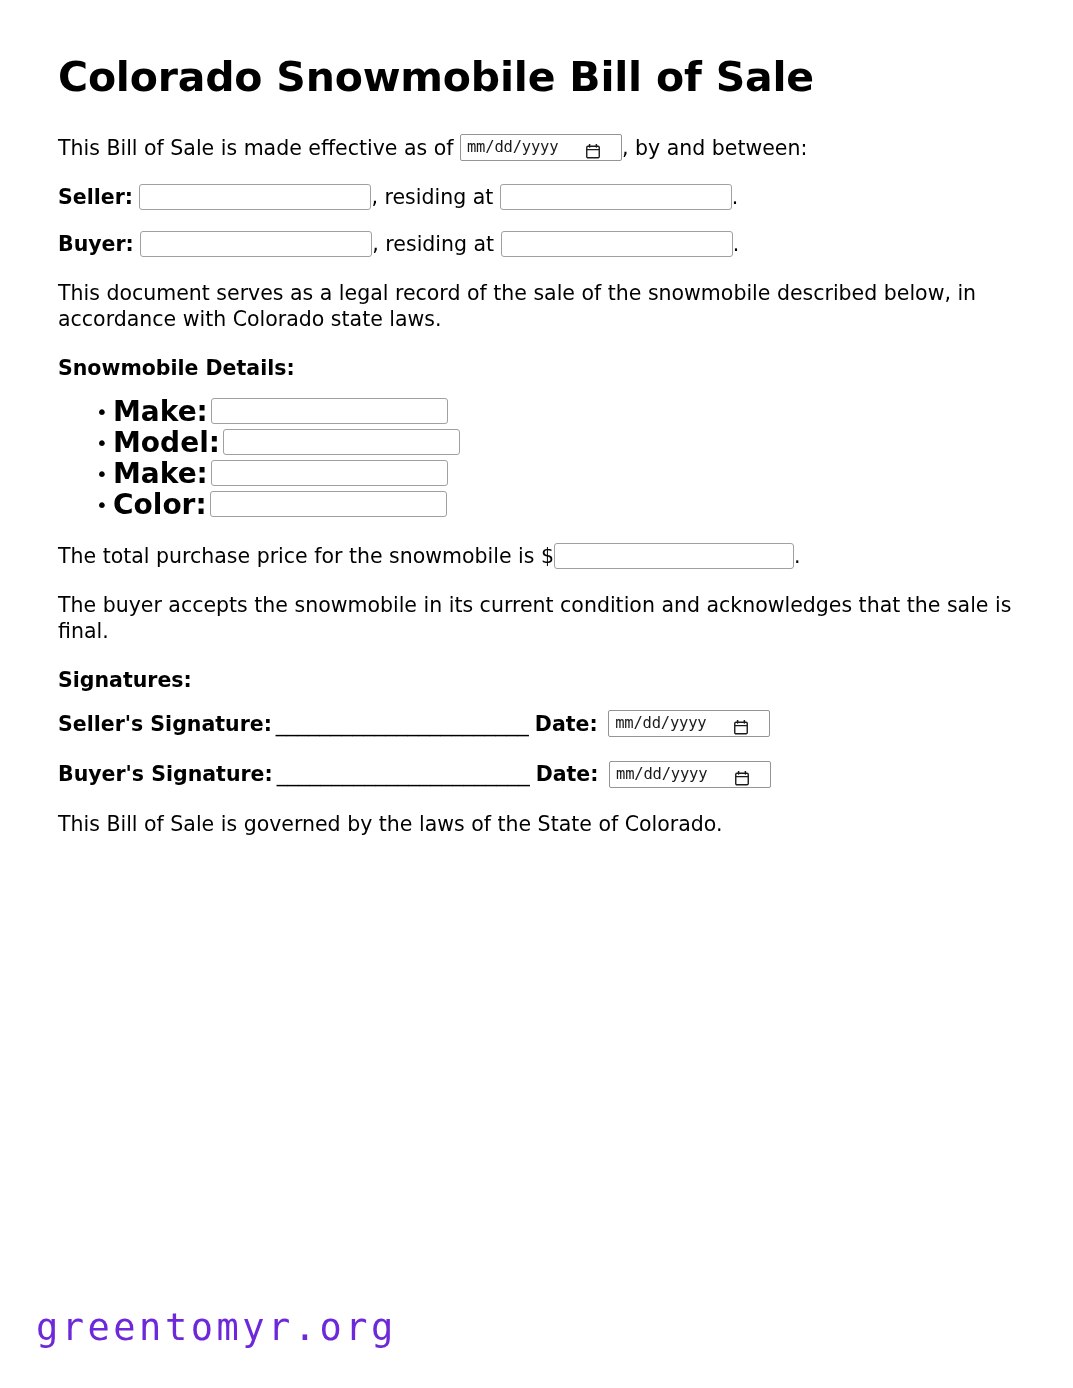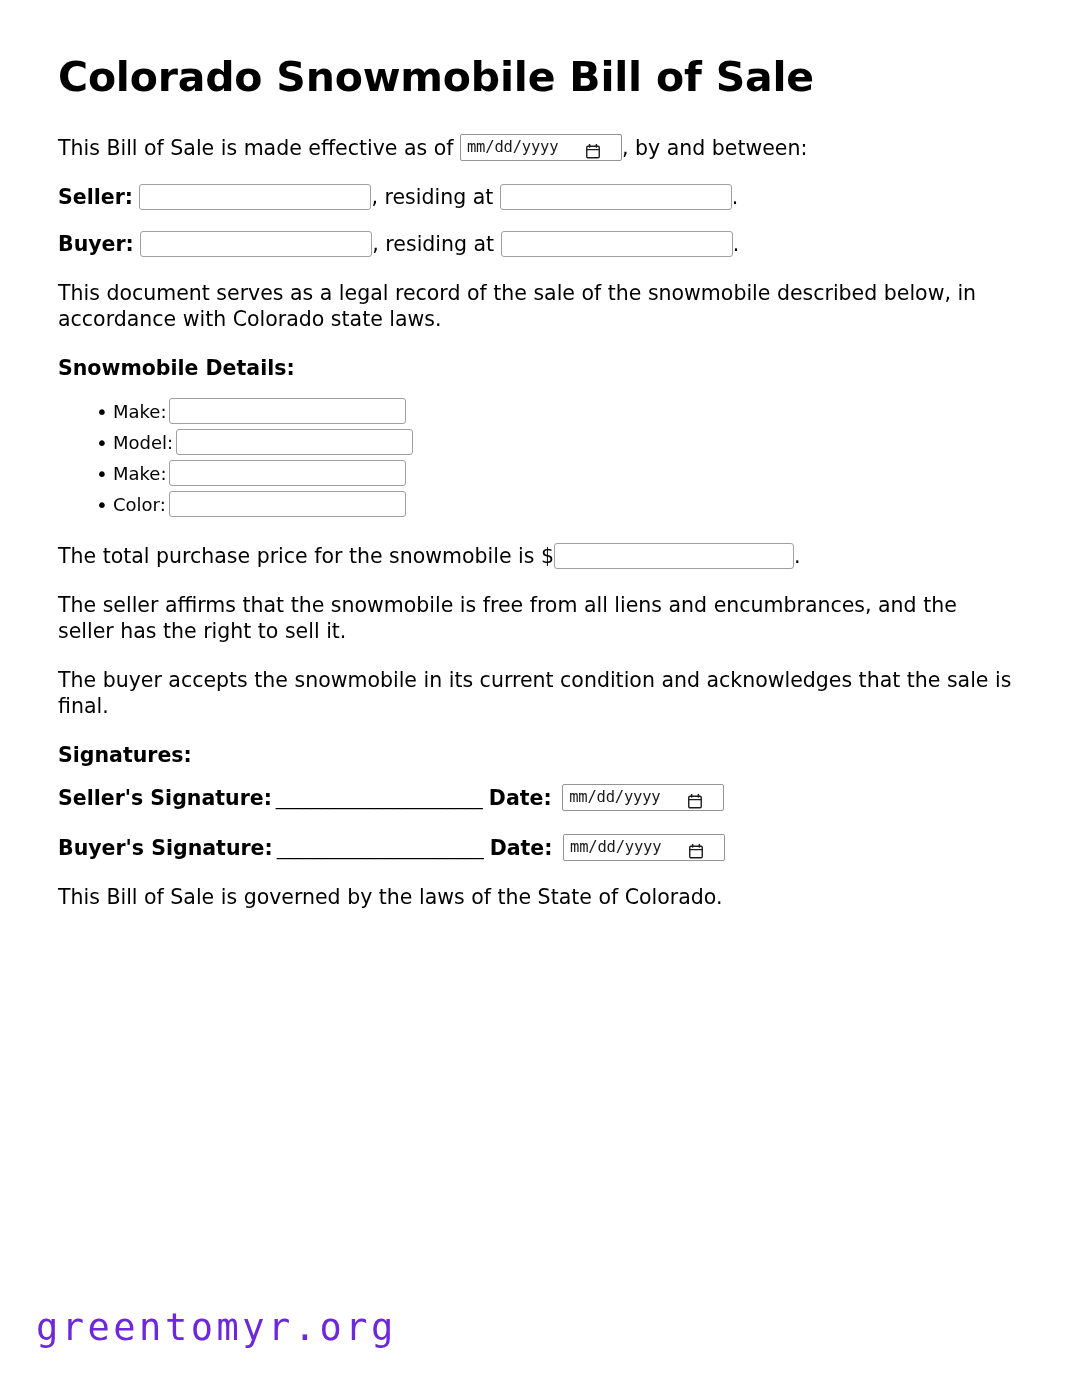--- a/index.html
+++ b/index.html
@@ -115,22 +115,22 @@
     display: block;
   }
   ul.details li .bullet {
     display: inline-block;
     width: 17px;
     font-size: 20px;
     line-height: 28px;
     vertical-align: middle;
   }
   ul.details li .dlabel {
-    font-weight: normal;
-    font-size: 18px;
+    font-weight: bold;
+    font-size: 28px;
     line-height: 28px;
     vertical-align: middle;
     display: inline-block;
     margin-right: 3px;
   }
 
   h3.section-head {
     font-size: 20.5px;
     font-weight: bold;
     margin: 7px 0 18px 0;
@@ -144,21 +144,21 @@
     line-height: 1.2;
     margin: 0 0 23px 0;
     white-space: nowrap;
   }
   .sigrow .sig-label {
     font-weight: bold;
   }
   .sigrow .sig-line {
     display: inline-block;
     letter-spacing: 0px;
-    font-size: 18px;
+    font-size: 22px;
     margin: 0 6px 0 4px;
     color: #000;
   }
   .sigrow .date-label {
     margin-right: 4px;
     font-weight: bold;
   }
 
   
   .watermark {
@@ -223,21 +223,20 @@
       </li>
       <li>
         <span class="bullet">•</span><span class="dlabel">Color:</span><span class="tinput detail"></span>
       </li>
     </ul>
 
     <p class="para">
       <span>The total purchase price for the snowmobile is $</span><span class="tinput price"></span><span>.</span>
     </p>
 
-    <p class="para">The seller affirms that the snowmobile is free from all liens and encumbrances, and the seller has the right to sell it.</p>
 
     <p class="para">The buyer accepts the snowmobile in its current condition and acknowledges that the sale is final.</p>
 
     <h3 class="section-head">Signatures:</h3>
 
 
     <div class="sigrow">
       <span class="sig-label">Seller's Signature:</span><span class="sig-line">_______________________</span><span class="date-label">Date:</span>
       <span class="dateinput">
         <span class="cal">

